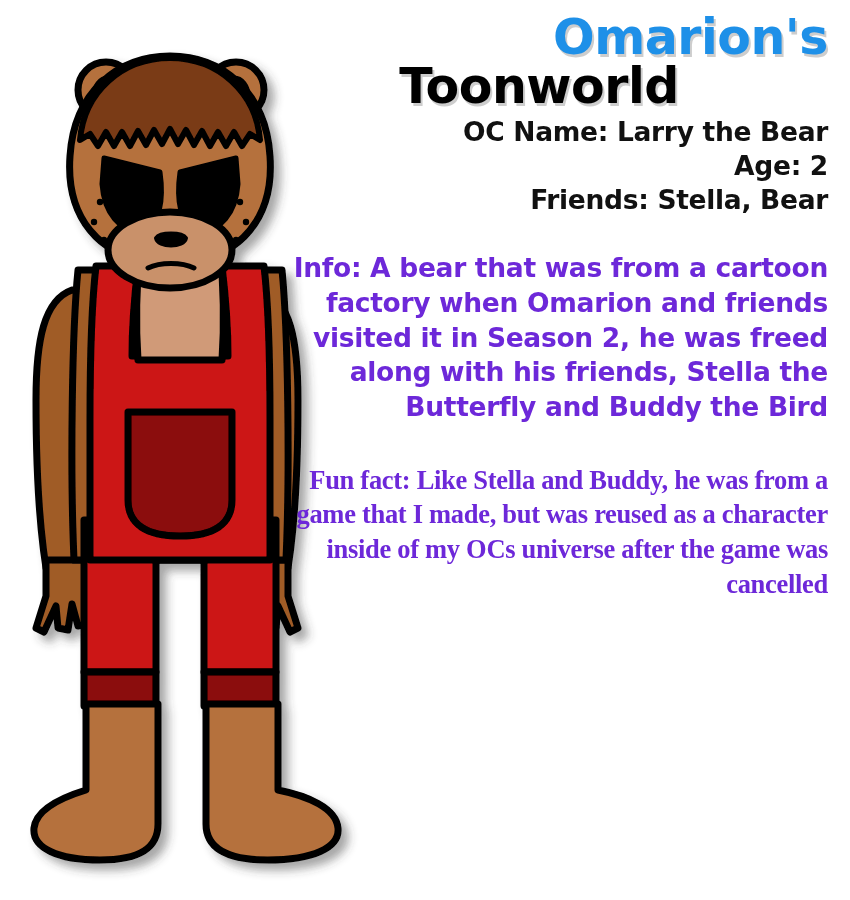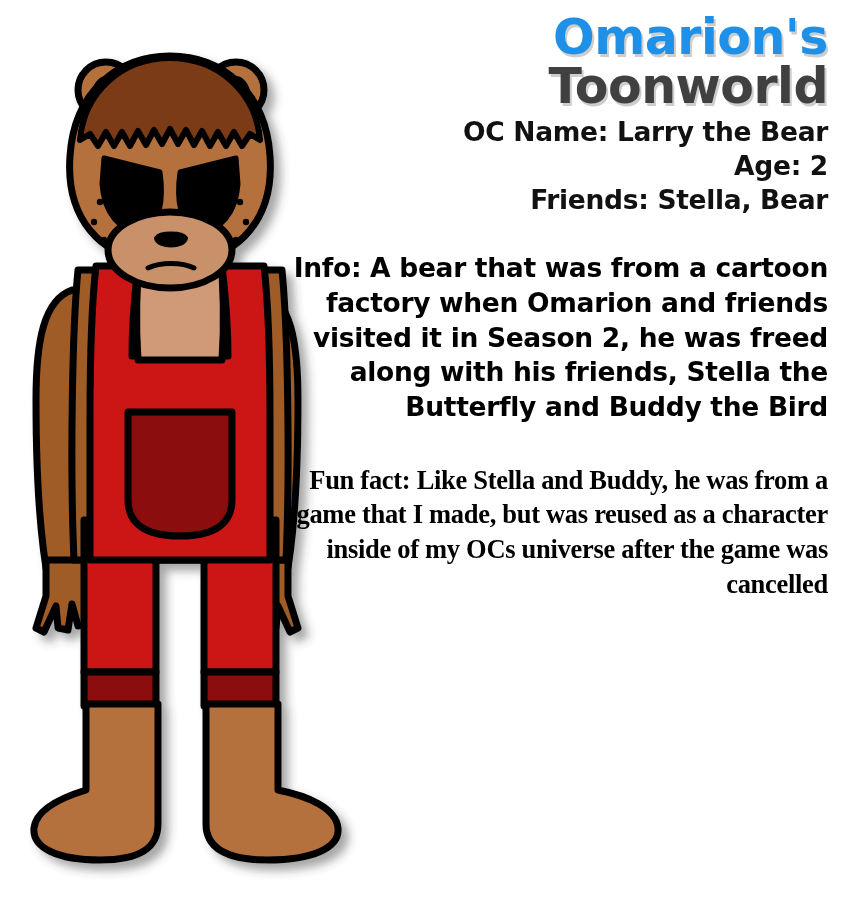--- a/index.html
+++ b/index.html
@@ -46,22 +46,23 @@
     letter-spacing: -0.5px;
     display: block;
     white-space: nowrap;
   }
   .title-top {
     color: #1e90e8;
     text-shadow: 2px 3px 0 rgba(90,90,90,0.30);
     margin-bottom: 1px;
   }
   .title-bottom {
-    color: #404040;
+    color: #000000;
     text-shadow: 2px 3px 0 rgba(90,90,90,0.30);
+    text-align: center;
   }
 
   .stats {
     margin-top: 4px;
     text-align: right;
   }
   .stat-line {
     display: block;
     font-family: "DejaVu Sans", sans-serif;
     font-weight: bold;
@@ -71,21 +72,21 @@
     white-space: nowrap;
     letter-spacing: -0.3px;
   }
 
   .para {
     margin-top: 26px;
     text-align: right;
     font-family: "DejaVu Sans", sans-serif;
     font-weight: bold;
     font-size: 26.5px;
-    color: #000000;
+    color: #6d28d9;
     line-height: 1.31;
     letter-spacing: -0.3px;
     padding-left: 6px;
   }
   #info-paragraph { margin-top: 34px; }
   #funfact-paragraph { margin-top: 38px; font-family: Liberation Serif, serif; }
 </style>
 </head>
 <body>
 

